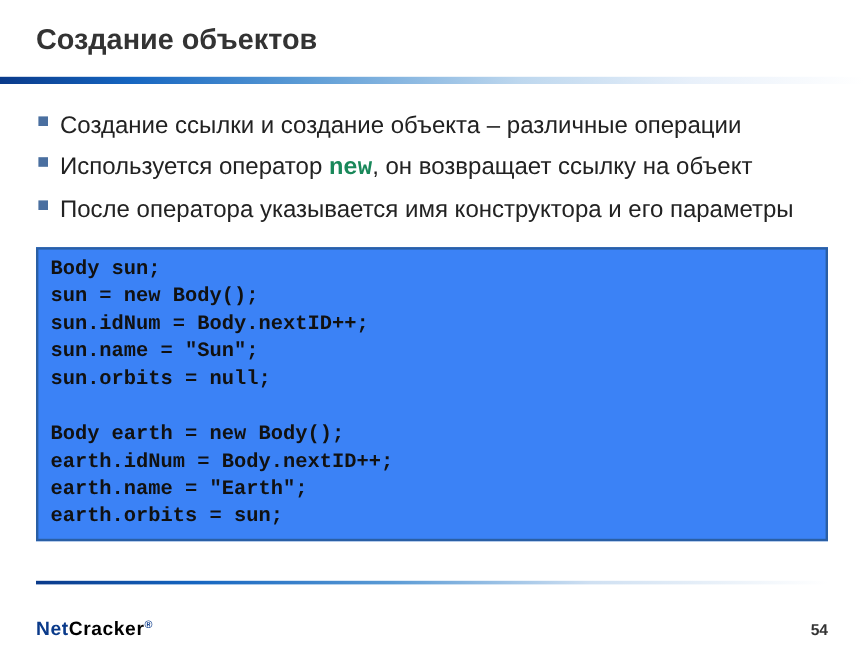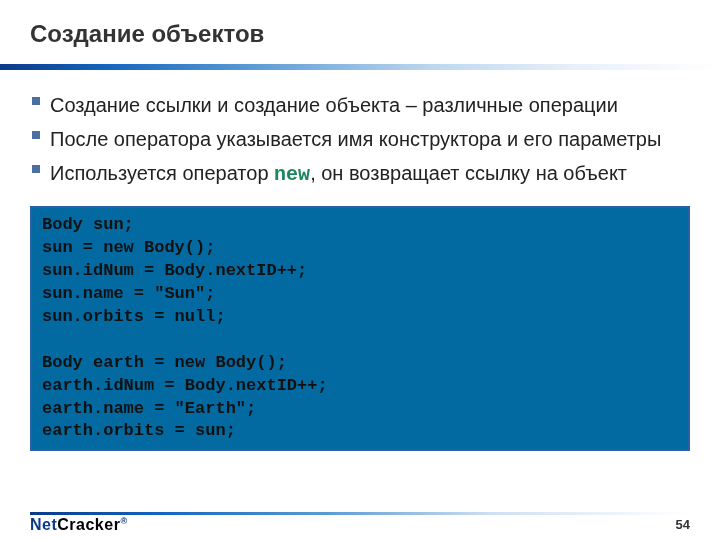--- a/index.html
+++ b/index.html
@@ -45,35 +45,35 @@
     position: absolute;
     left: 2px;
     top: 9px;
     width: 8px;
     height: 8px;
     background: #4a6fa0;
   }
   .kw { color: #19885a; font-family: "Courier New", monospace; font-weight: bold; }
   .codebox {
     border: 2px solid #2a5fa5;
-    background: #0369a1;
+    background: #3b82f6;
     padding: 6px 10px;
     font-family: "Courier New", monospace;
     font-size: 17px;
     font-weight: bold;
     color: #111;
     line-height: 1.35;
     white-space: pre;
   }
   .footer {
     position: absolute;
     left: 0;
     right: 0;
     bottom: 0;
-    height: 28px;
+    height: 56px;
   }
   .footer-rule {
     height: 3px;
     margin: 0 30px 6px 30px;
     background: linear-gradient(to right, #0a3a8a 0%, #1565c0 20%, #5b9bd5 45%, #cfe0f2 70%, #ffffff 100%);
   }
   .logo {
     position: absolute;
     left: 30px;
     bottom: 6px;
@@ -98,24 +98,24 @@
 
 <div class="slide">
   <div class="title">Создание объектов</div>
   <div class="rule"></div>
 
   <ul class="bullets">
     <li>
       <span>Создание ссылки и создание объекта – различные операции</span>
     </li>
     <li>
-      <span>После оператора указывается имя конструктора и его параметры</span>
+      <span>Используется оператор </span><span class="kw">new</span><span>, он возвращает ссылку на объект</span>
     </li>
     <li>
-      <span>Используется оператор </span><span class="kw">new</span><span>, он возвращает ссылку на объект</span>
+      <span>После оператора указывается имя конструктора и его параметры</span>
     </li>
   </ul>
 
   <div class="codebox">Body sun;
 sun = new Body();
 sun.idNum = Body.nextID++;
 sun.name = "Sun";
 sun.orbits = null;
 
 Body earth = new Body();

